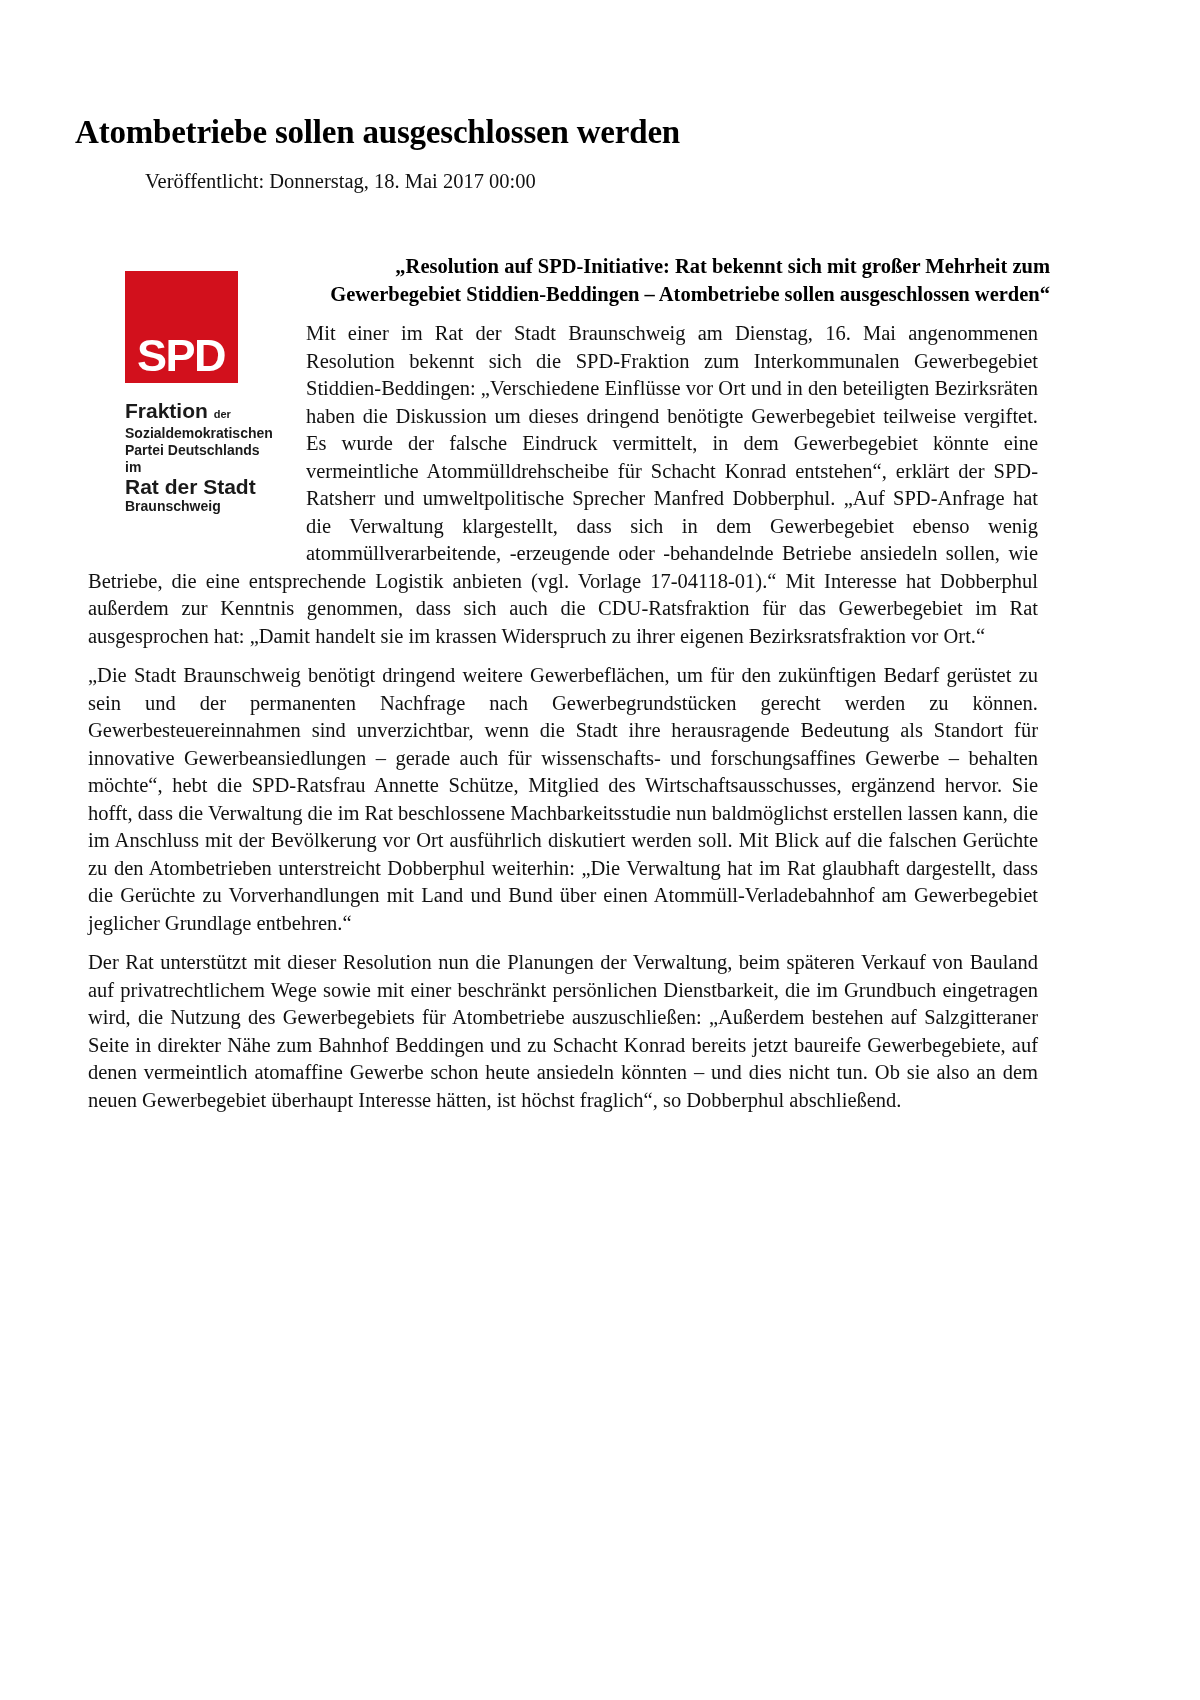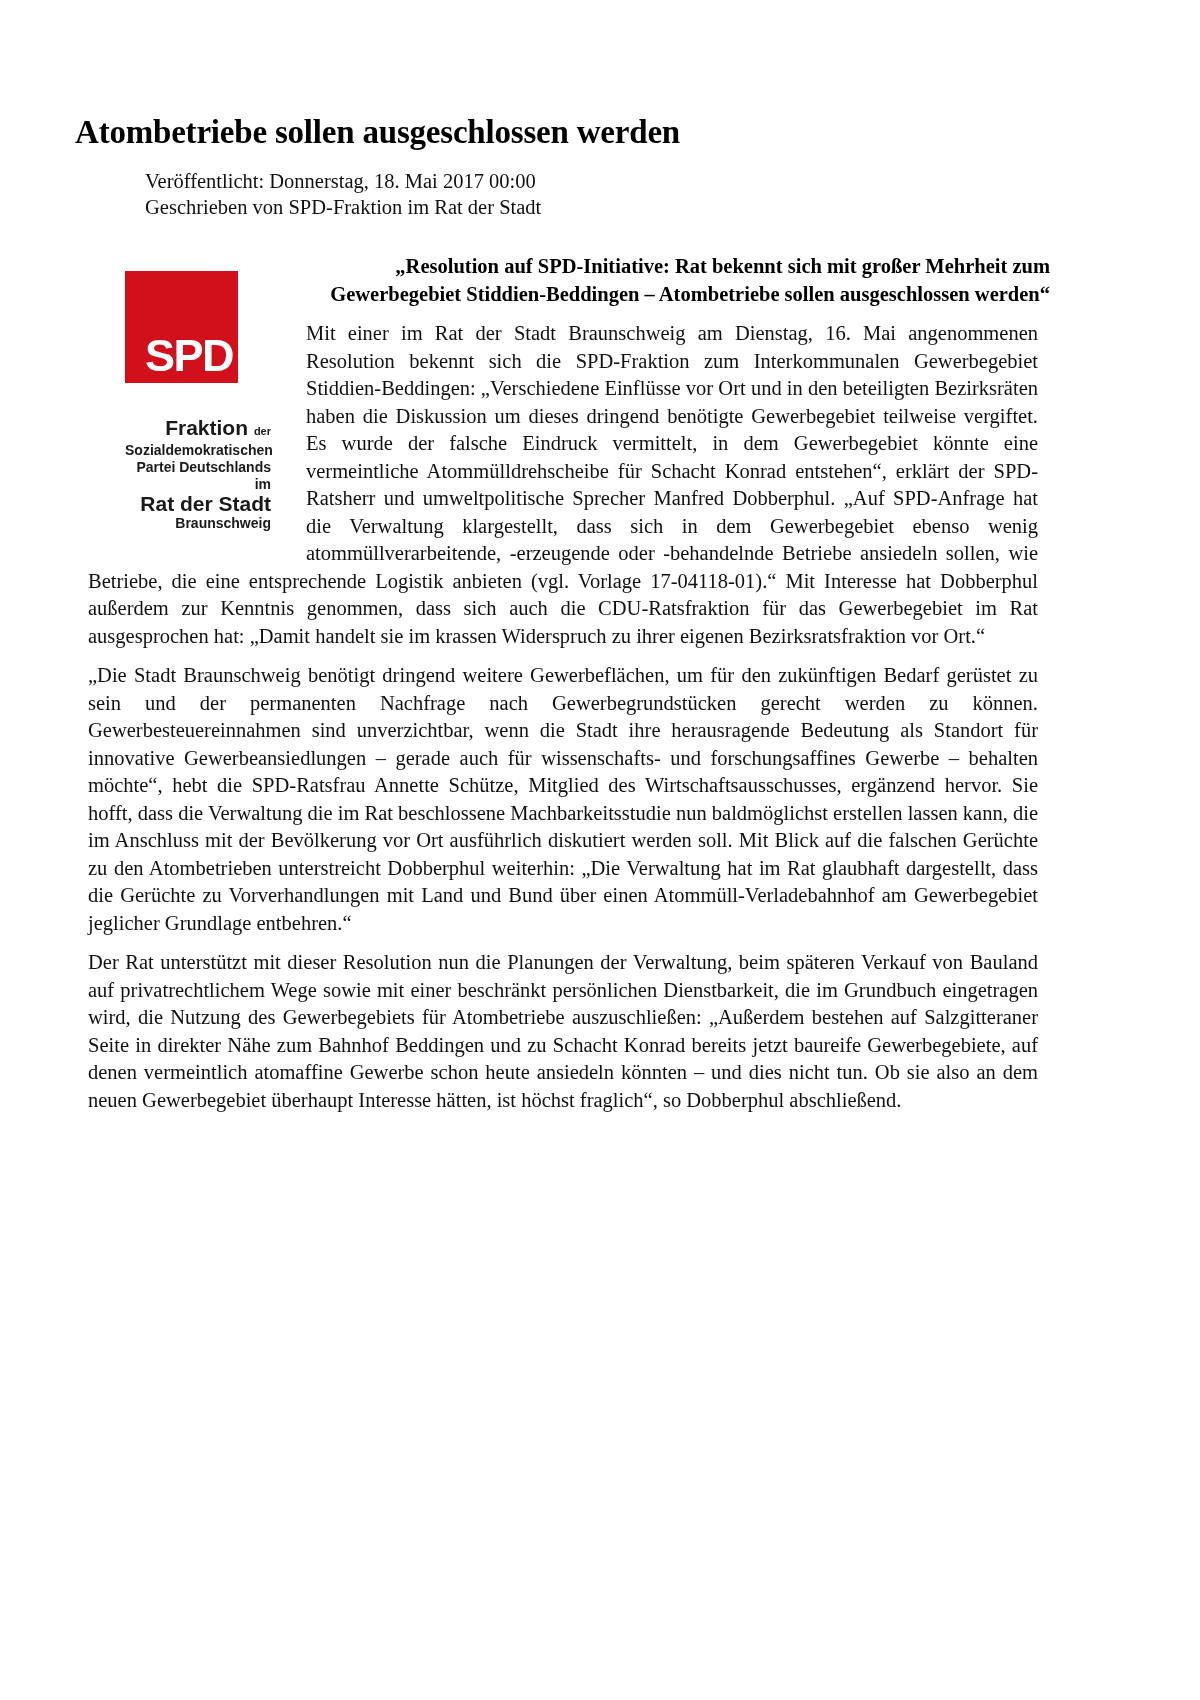--- a/index.html
+++ b/index.html
@@ -3,41 +3,40 @@
 <meta charset="utf-8">
 <style>
   html, body { margin: 0; padding: 0; background: #ffffff; }
   body { width: 1200px; height: 1700px; position: relative; overflow: hidden;
          font-family: "Liberation Serif", "DejaVu Serif", serif; color: #111111; }
   .title { position: absolute; left: 75px; top: 114px; margin: 0;
            font-size: 33px; font-weight: bold; letter-spacing: -0.2px; color: #000; }
   .meta { position: absolute; left: 145px; top: 168px; font-size: 20.5px; line-height: 26px; color: #111; }
   .logo { position: absolute; left: 125px; top: 271px; width: 146px; }
   .logo-box { width: 113px; height: 112px; background: #d2101c; position: relative; }
-  .logo-box span { position: absolute; left: 20px; bottom: 5px; color: #fff;
+  .logo-box span { position: absolute; left: 12px; bottom: 5px; color: #fff;
                    font-family: "Liberation Sans", "DejaVu Sans", sans-serif; font-weight: bold;
                    font-size: 45px; letter-spacing: -1.5px; line-height: 1; }
-  .logo-text { font-family: "Liberation Sans", "DejaVu Sans", sans-serif; font-weight: bold; color: #1a1a1a; margin-top: 34px; text-align: right; }
+  .logo-text { font-family: "Liberation Sans", "DejaVu Sans", sans-serif; font-weight: bold; color: #1a1a1a; margin-top: 17px; }
   .lt-big { font-size: 21px; line-height: 22px; }
   .lt-small { font-size: 14px; line-height: 17px; }
   .lt-inline { font-size: 11px; }
   .content { position: absolute; left: 88px; top: 252px; width: 962px;
              font-size: 20.5px; line-height: 27.5px; text-align: justify; }
   .float-spacer { float: left; width: 218px; height: 290px; }
   .lead { font-weight: bold; margin: 0 0 12px 0; text-align: right; line-height: 28px; color: #000; }
   .para { margin: 0 12px 12px 0; }
 </style>
 </head>
 <body>
 
 <h1 class="title">Atombetriebe sollen ausgeschlossen werden</h1>
 
 <div class="meta">
   <div>Veröffentlicht: Donnerstag, 18. Mai 2017 00:00</div>
-  <div>Geschrieben von SPD-Fraktion im Rat der Stadt</div>
 </div>
 
 <div class="logo">
   <div class="logo-box" style="background: rgb(210, 16, 28);">
     <span>SPD</span>
   </div>
   <div class="logo-text">
     <div class="lt-big"><span>Fraktion</span> <span class="lt-inline">der</span></div>
     <div class="lt-small">Sozialdemokratischen</div>
     <div class="lt-small">Partei Deutschlands im</div>

